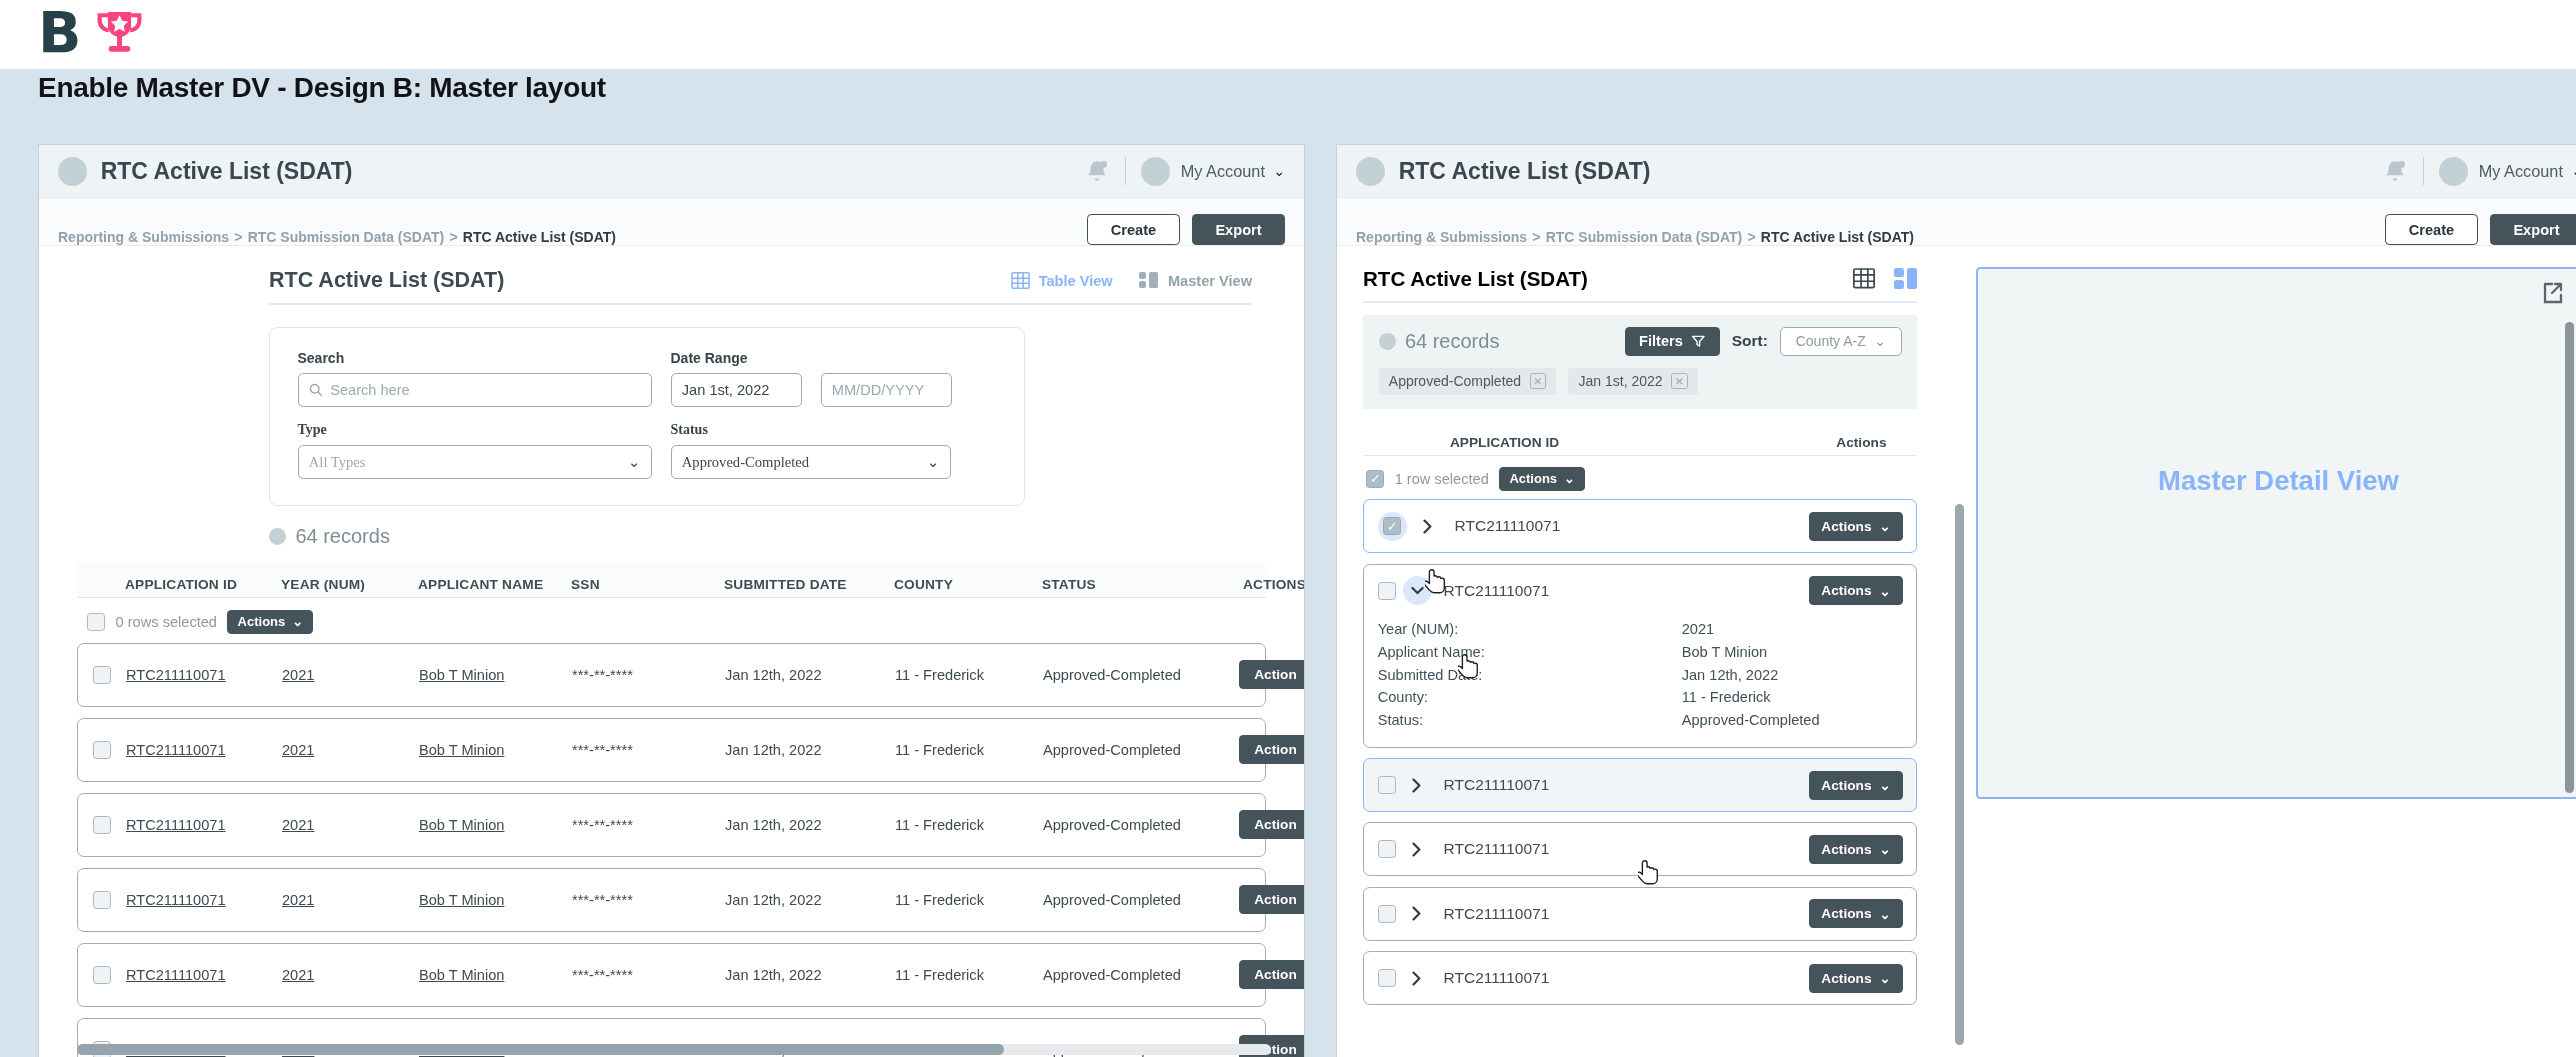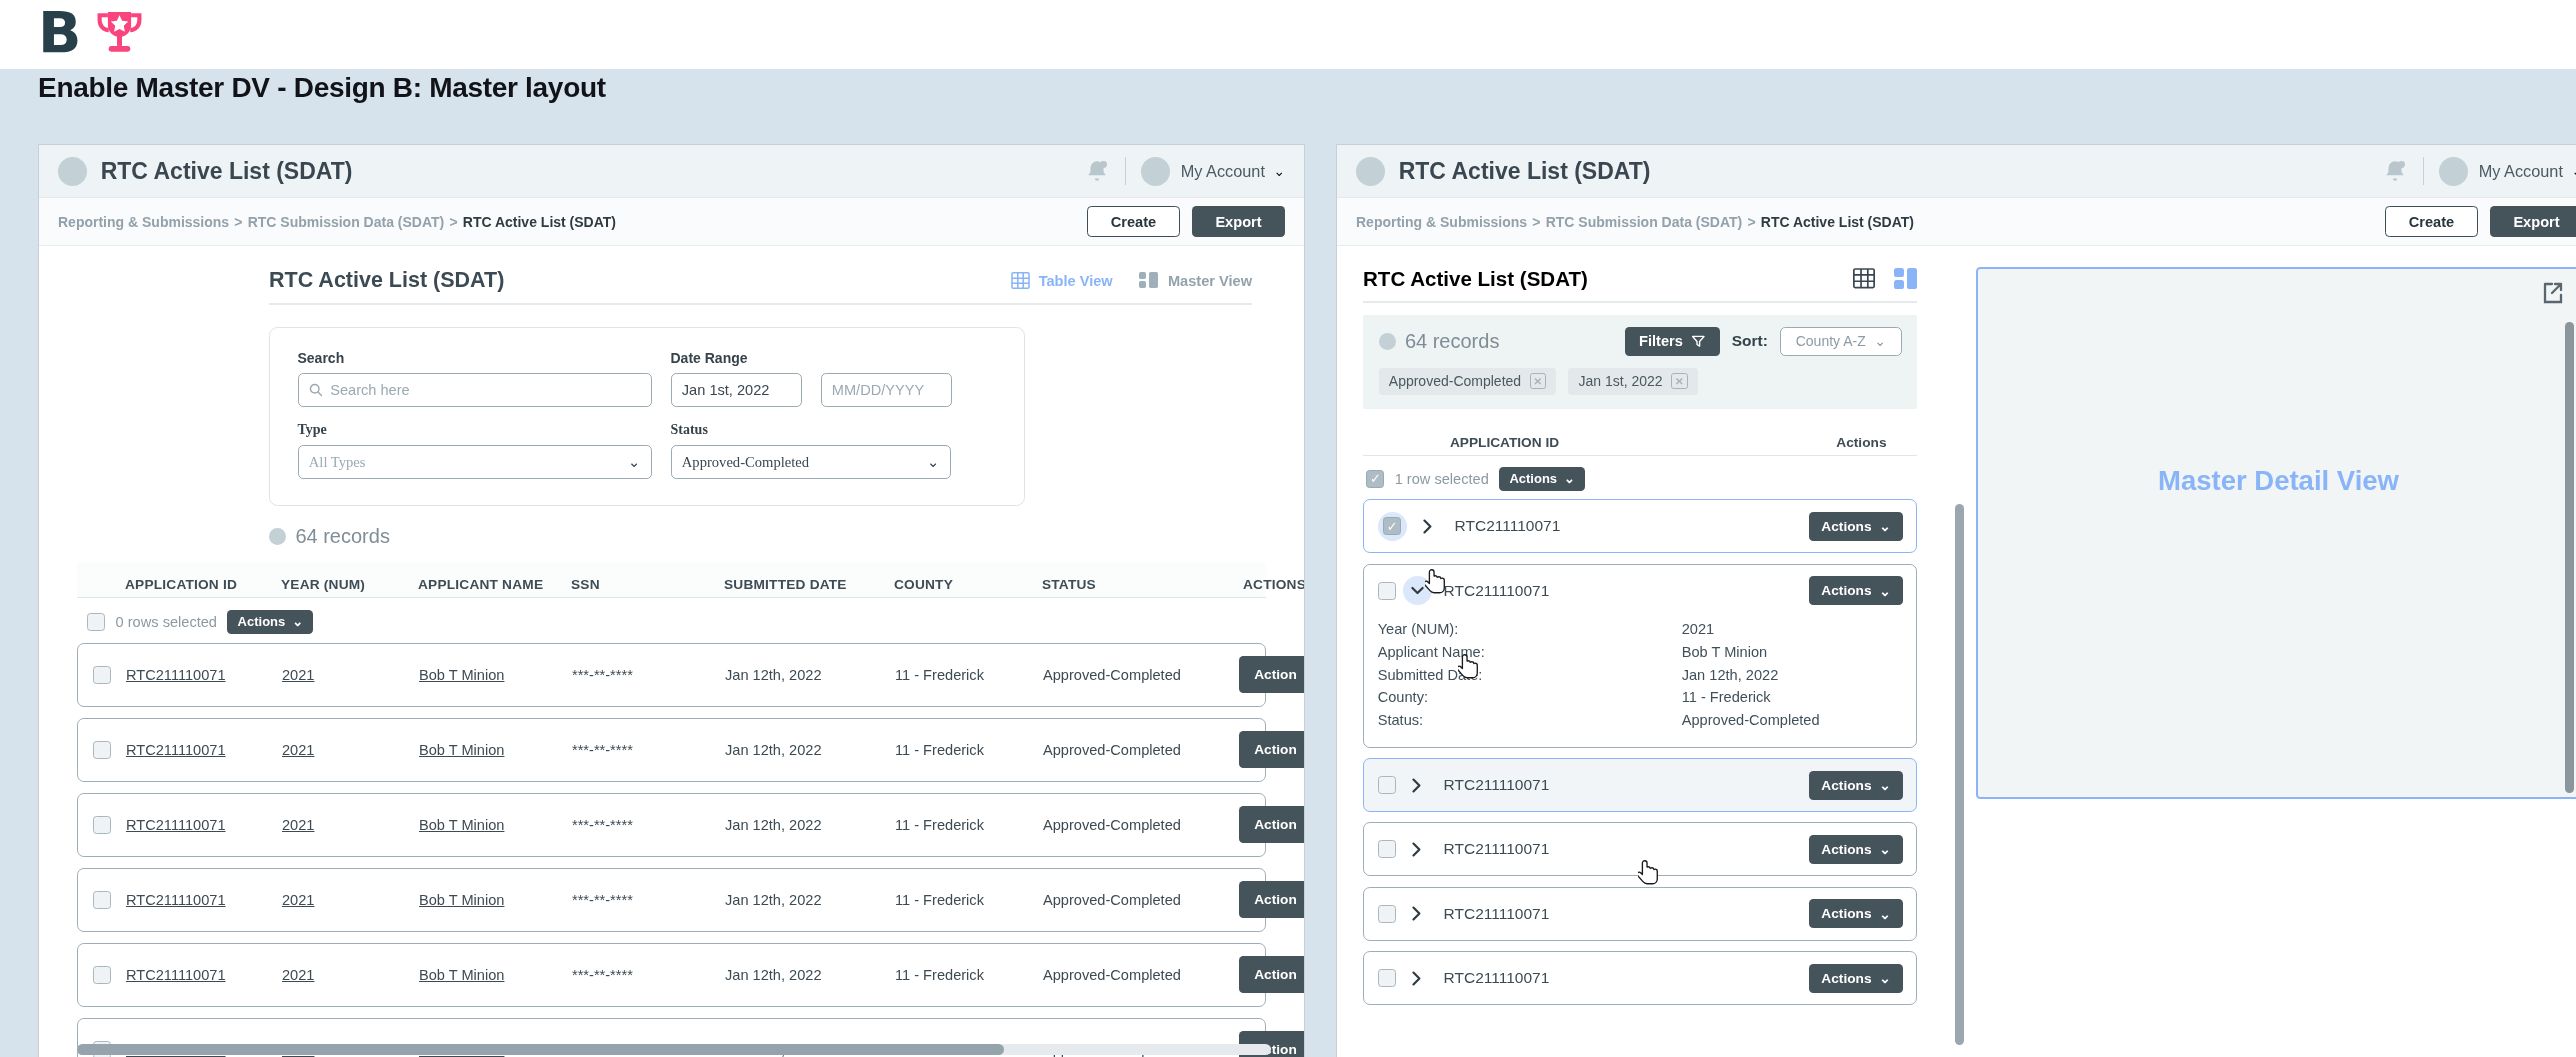--- a/index.html
+++ b/index.html
@@ -40,21 +40,21 @@
   .app-avatar-circle { width: 29px; height: 29px; border-radius: 50%; background: #c3d0d6; flex: 0 0 auto; }
   .app-title { font-size: 23px; font-weight: 600; color: #3a4750; margin-left: 13.7px; }
   .topbar-right { margin-left: auto; display: flex; align-items: center; gap: 0; }
   .bell { width: 26px; height: 26px; position: relative; }
   .divider-v { width: 0.9px; height: 27.5px; background: #c7d2d8; margin: 0 15.5px; }
   .acct-circle { width: 29px; height: 29px; border-radius: 50%; background: #c3d0d6; }
   .acct-label { font-size: 16.3px; color: #4b5a63; margin-left: 10.3px; }
   .caret { margin-left: 8.6px; display: inline-block; }
 
   .breadcrumb-bar {
-    height: 48px; background: #fafbfc; display: flex; align-items: center;
+    height: 48px; background: #fafbfc; display: flex; align-items: flex-end;
     padding: 0 19px; border-bottom: 0.9px solid #e8eced;
   }
   .crumb { font-size: 14px; color: #92a1ab; font-weight: 600; }
   .crumb.sep { margin: 0 5.2px; }
   .crumb.current { color: #2f3b42; }
   .bc-actions { margin-left: auto; display: flex; gap: 12px; }
   .btn-outline {
     min-width: 93px; height: 31px; border: 1.7px solid #3f4d55; border-radius: 4.3px;
     background: #fff; color: #29353c; font-size: 14.6px; font-weight: 700;
     display: flex; align-items: center; justify-content: center; padding: 0 13.7px;
@@ -124,21 +124,21 @@
     font-size: 13px; font-weight: 700; display: flex; align-items: center; gap: 6.9px; padding: 0 10.3px;
   }
 
   .trow {
     display: flex; align-items: center; height: 64px; background: #fff;
     border: 1.7px solid #9eadb6; border-radius: 6.9px; margin-bottom: 11px;
   }
   .td { font-size: 14.6px; color: #3d4a52; }
   .td.link { text-decoration: underline; color: #3d4a52; }
   .btn-action-cell {
-    height: 37px; border-radius: 4.3px; background: #45535b; color: #fff;
+    height: 29px; border-radius: 4.3px; background: #45535b; color: #fff;
     font-size: 13.7px; font-weight: 700; display: flex; align-items: center; justify-content: center;
     padding: 0 15.5px;
   }
 
   
   .c-chk  { width: 48px; display: flex; justify-content: center; flex: 0 0 auto; }
   .c-app  { width: 156px; flex: 0 0 auto; }
   .c-year { width: 137px; flex: 0 0 auto; }
   .c-name { width: 153px; flex: 0 0 auto; }
   .c-ssn  { width: 153px; flex: 0 0 auto; }

